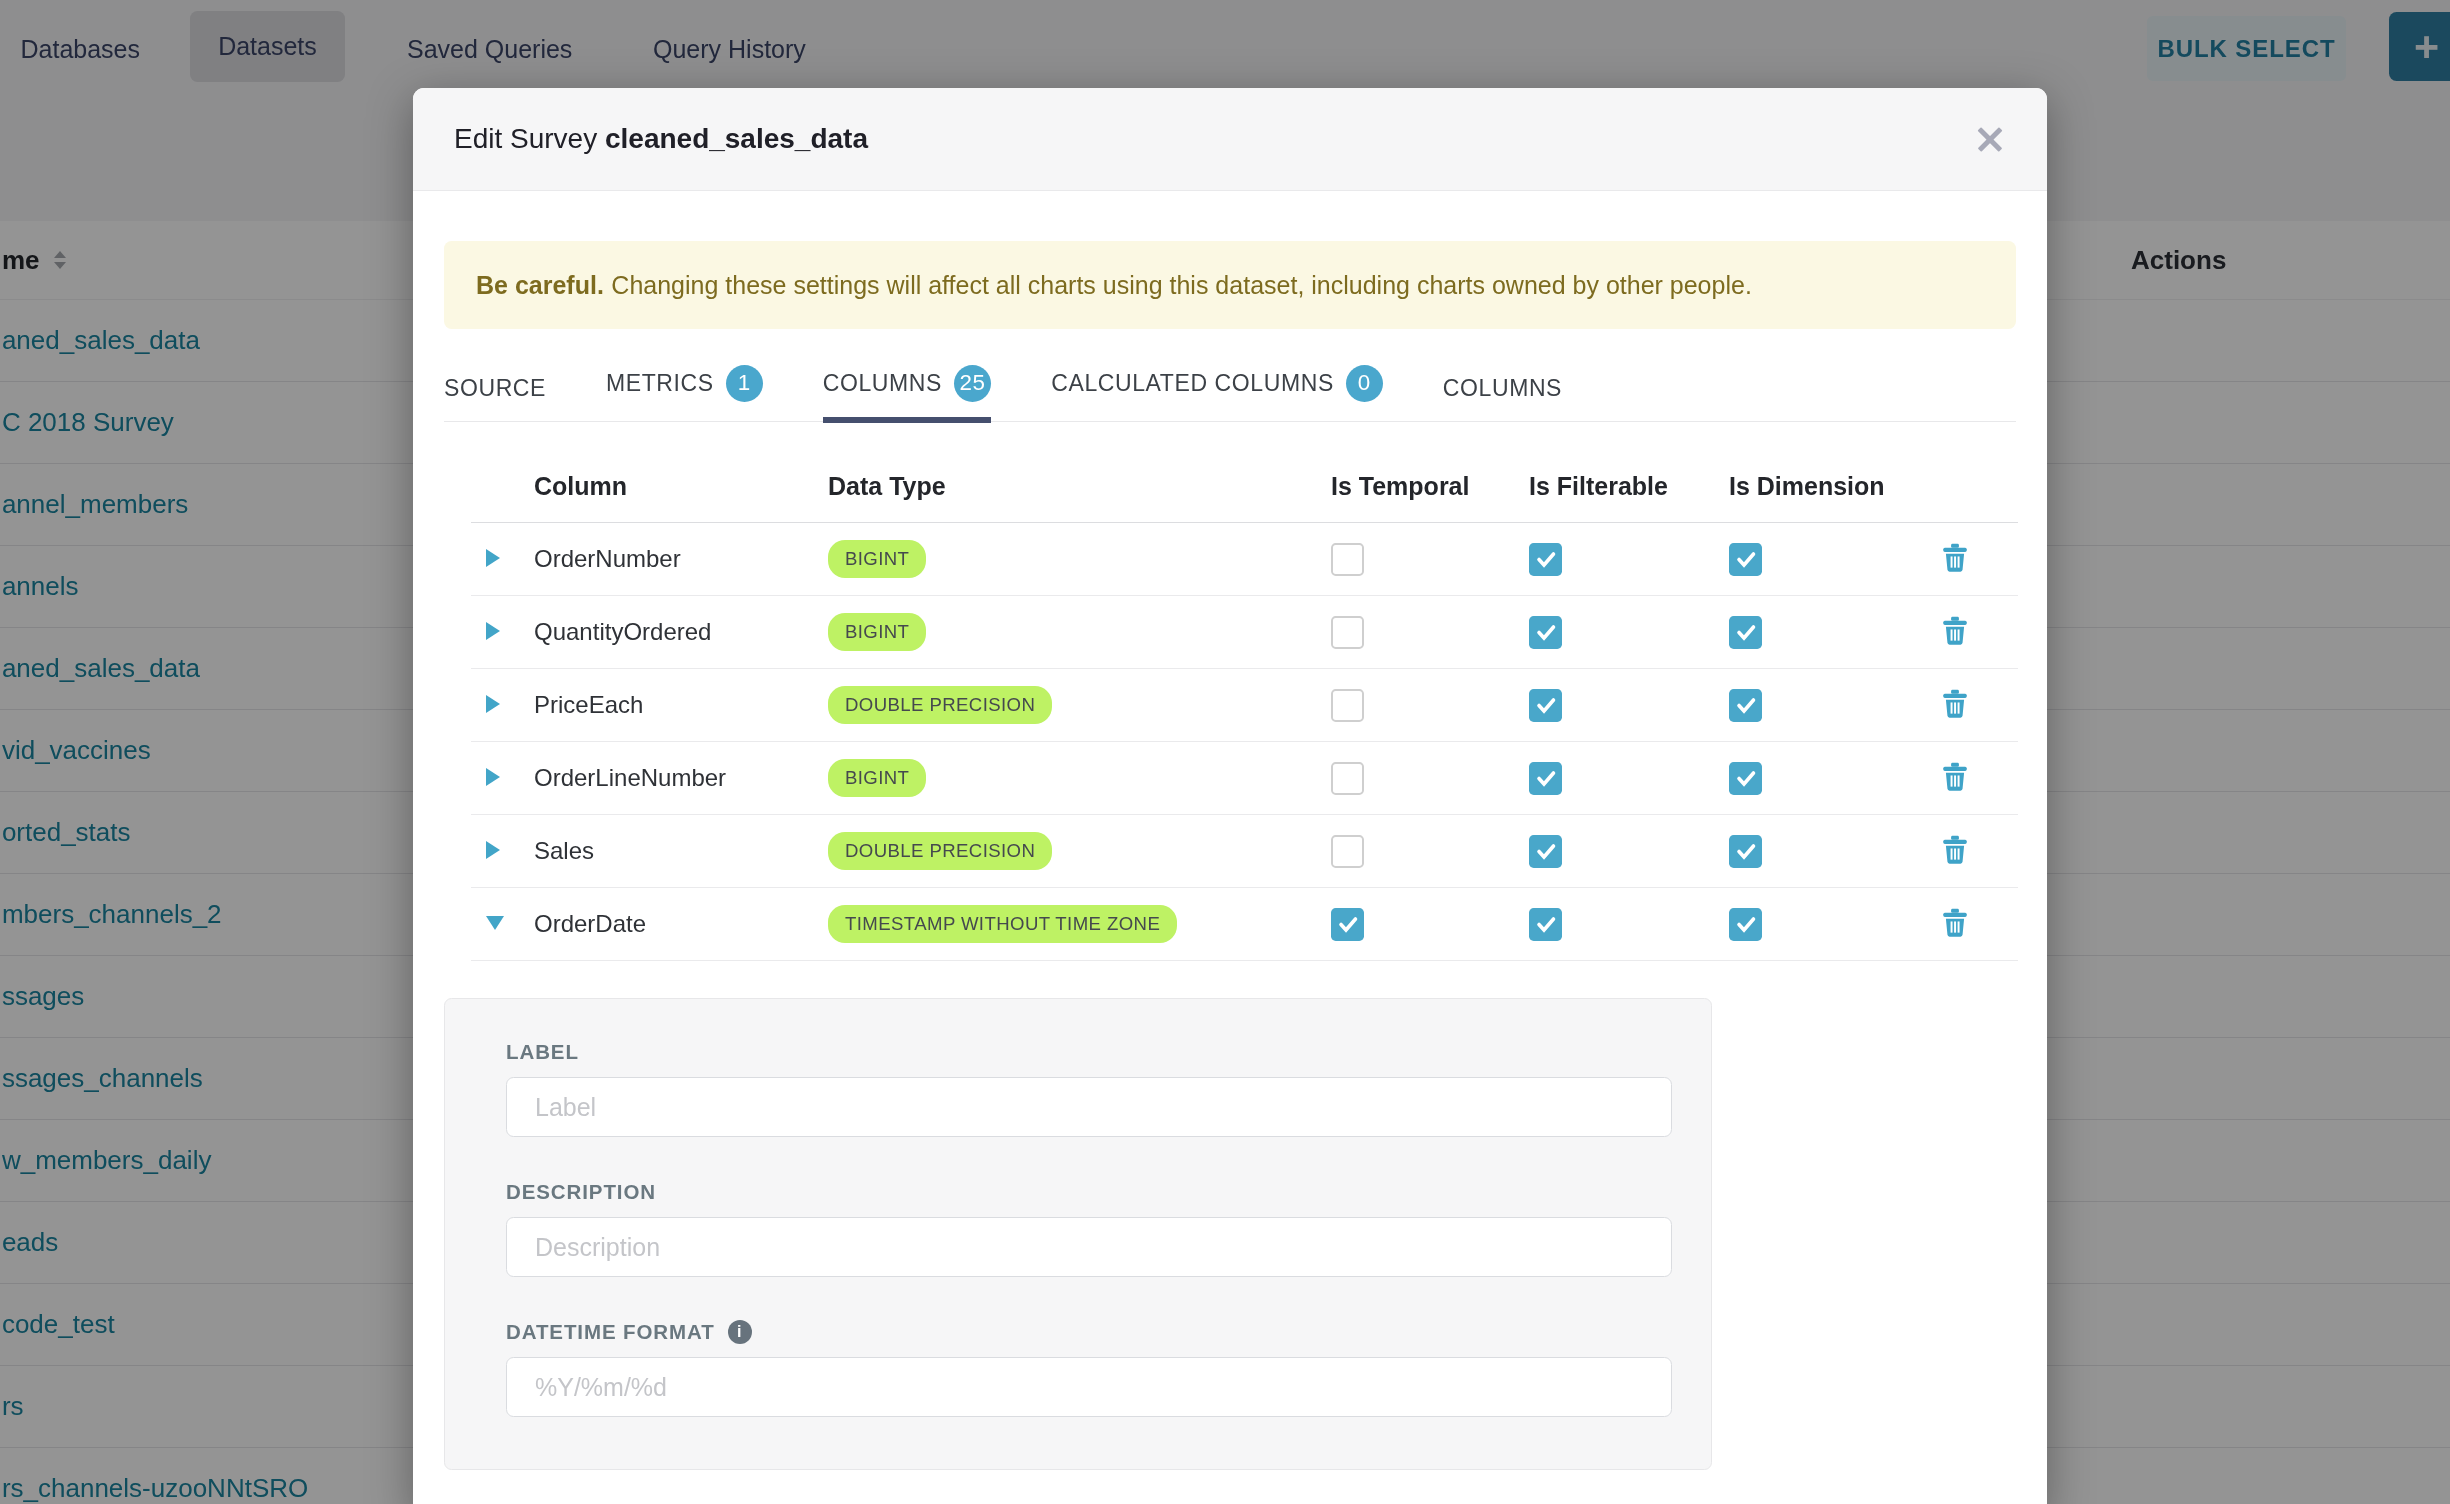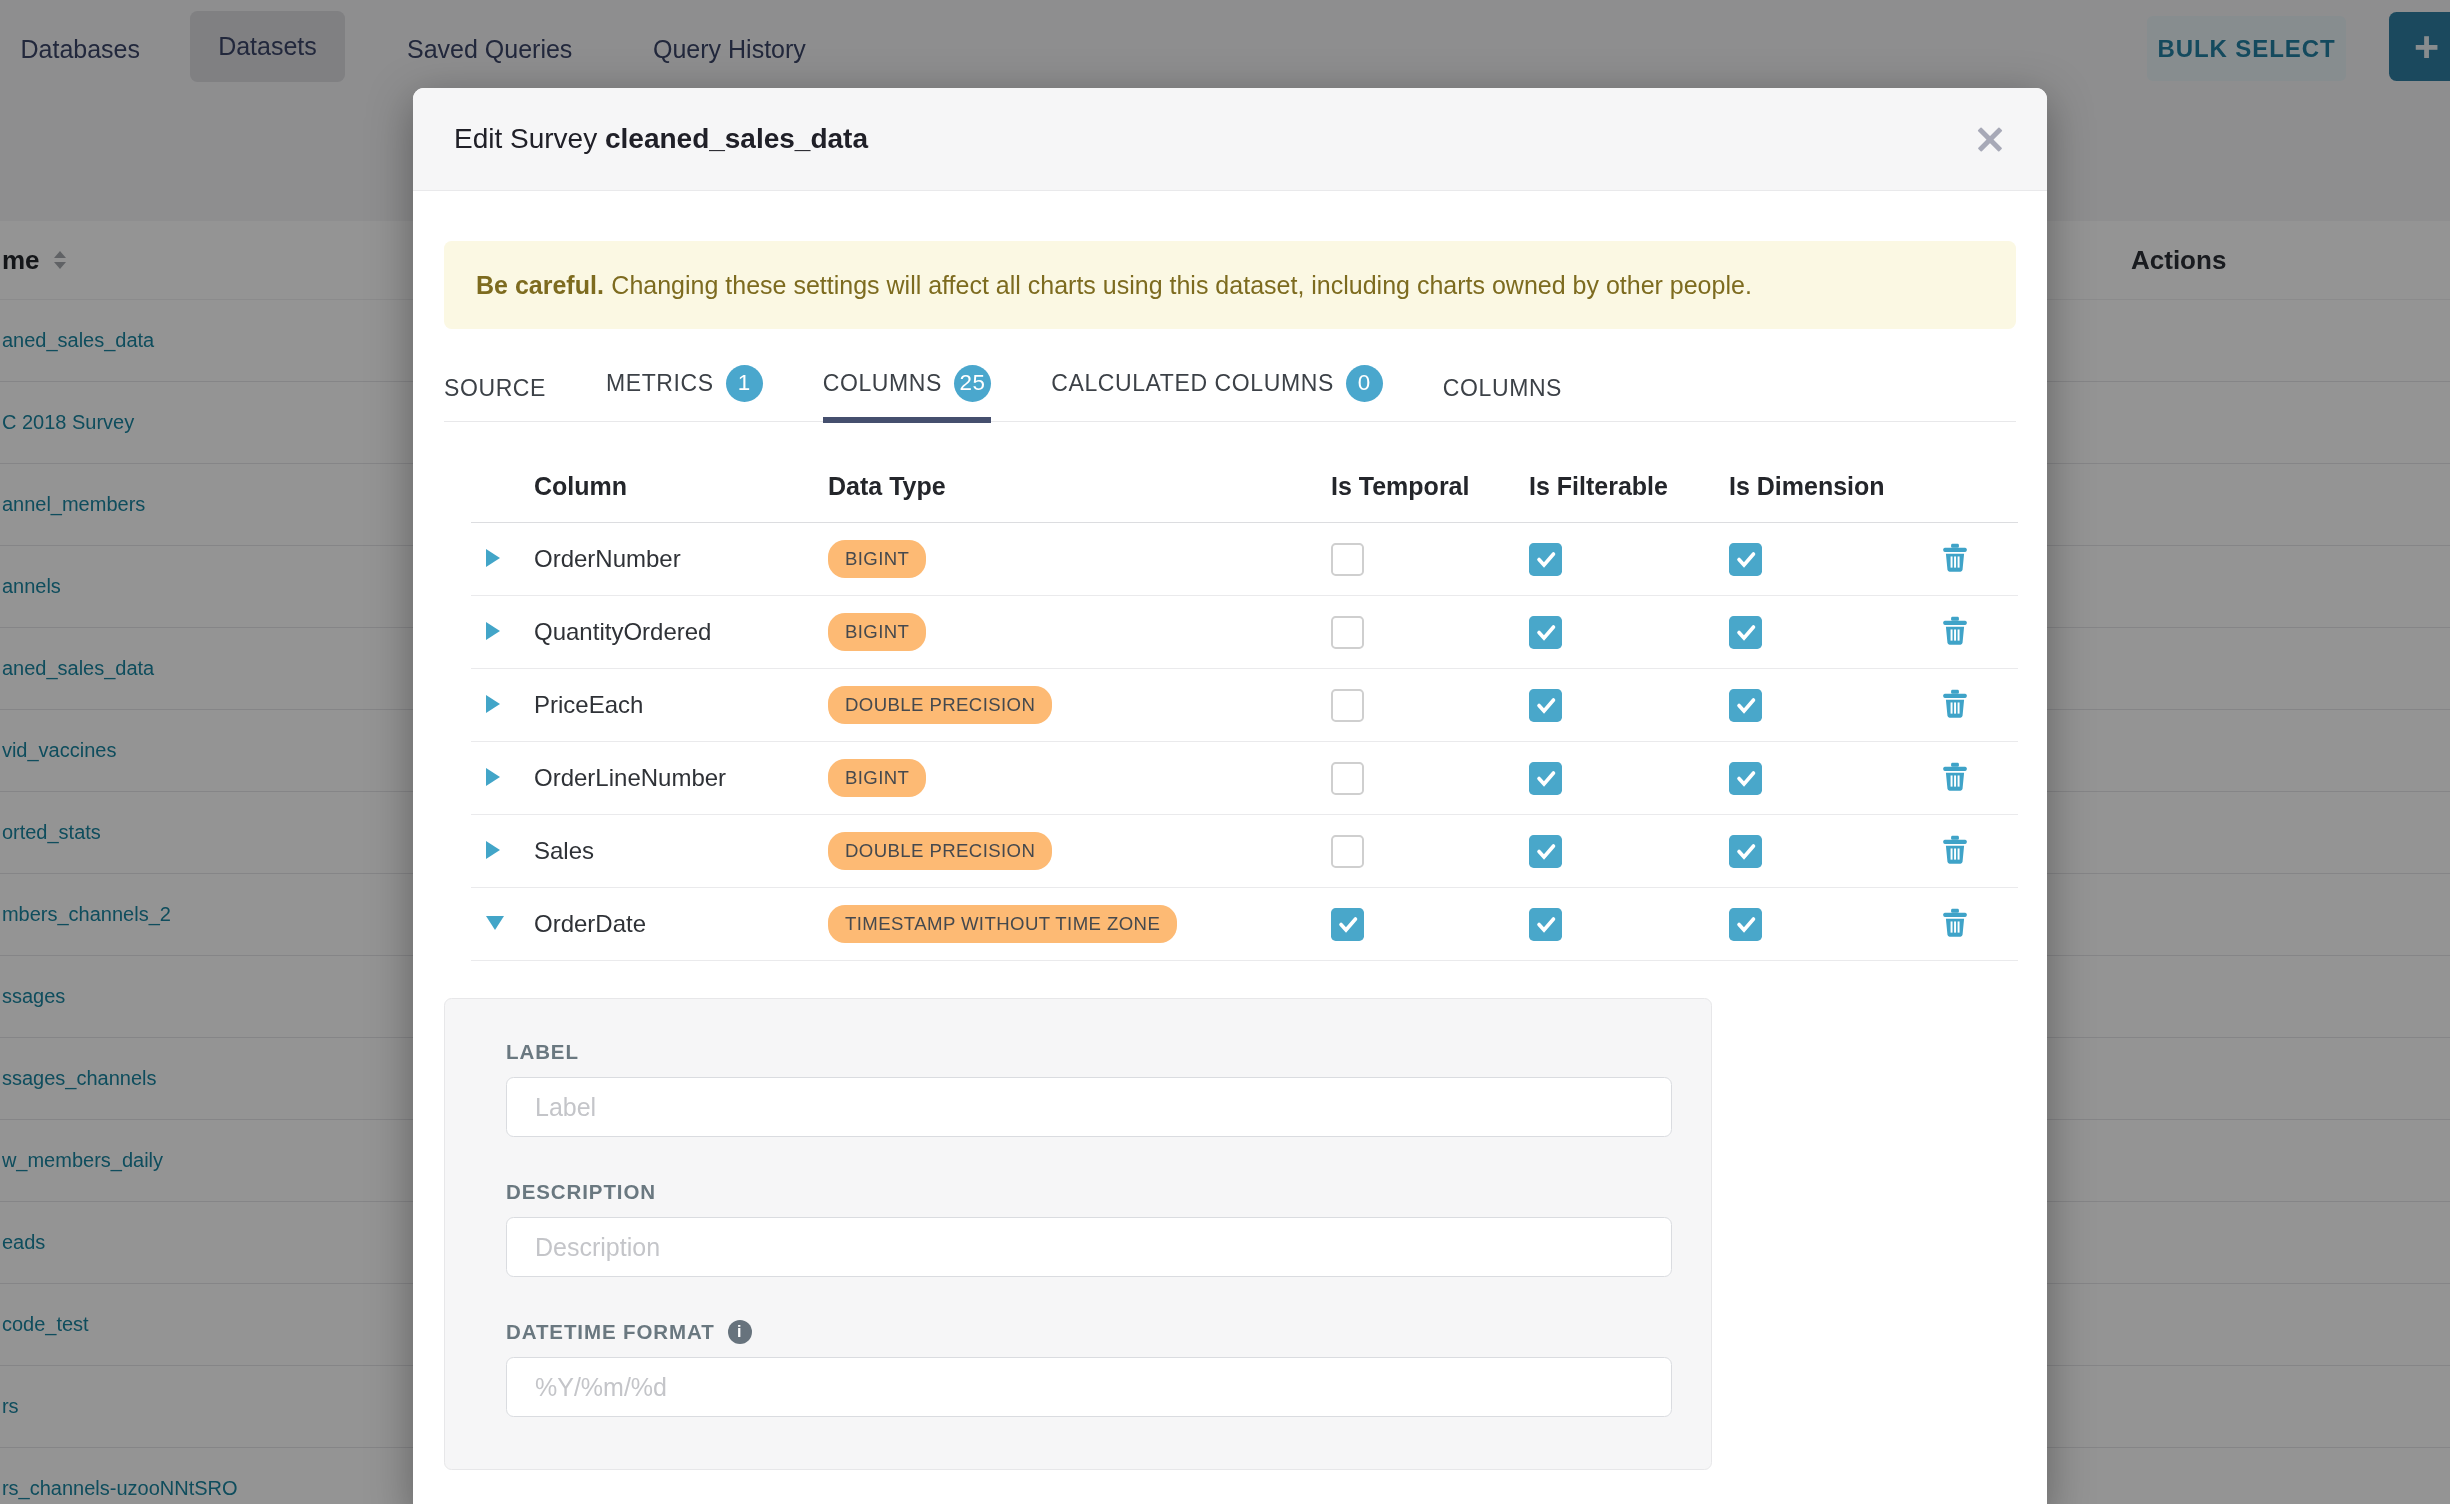--- a/index.html
+++ b/index.html
@@ -32,21 +32,21 @@
   .bg-thead { position:absolute; left:0; top:0; width:2450px; height:79px; display:flex; align-items:center;
               border-bottom:0.9px solid #EFEFF1; }
   .bg-th-name { margin-left:1.9px; font-size:26px; font-weight:700; color:#24262B; }
   .sort-icon { display:inline-flex; flex-direction:column; gap:4.7px; margin-left:15px; }
   .sort-icon i { width:0; height:0; border-left:6.5px solid transparent; border-right:6.5px solid transparent; display:block; }
   .sort-icon .up { border-bottom:7.5px solid #A6A9AE; }
   .sort-icon .dn { border-top:7.5px solid #A6A9AE; }
   .bg-th-actions { position:absolute; left:2131px; font-size:26px; font-weight:600; color:#2B2F36; }
   .bg-rows { position:absolute; left:0; top:79px; width:2450px; }
   .bg-row { height:82px; display:flex; align-items:center; border-bottom:0.9px solid #E6E6E8; }
-  .bg-link { margin-left:1.9px; font-size:20px; color:#1A85A0; text-decoration:none; cursor:pointer; }
+  .bg-link { margin-left:1.9px; font-size:26px; color:#1A85A0; text-decoration:none; cursor:pointer; }
 
   .overlay { position:absolute; left:0; top:0; width:2450px; height:1505px; background:rgba(0,0,0,0.42); z-index:5; }
 
   
   .modal { position:absolute; left:413px; top:88px; width:1634px; height:1423px; background:#fff;
            border-radius:11.2px 11.2px 0 0; box-shadow:0 11.2px 45px rgba(0,0,0,0.35); z-index:10; }
   .modal-header { height:103px; background:#F6F6F7; border-bottom:0.9px solid #E9E9EB;
                   border-radius:11.2px 11.2px 0 0; display:flex; align-items:center;
                   justify-content:space-between; padding:0 41px; }
   .modal-title { font-size:28px; color:#202028; }
@@ -73,21 +73,21 @@
   .ctable { margin:28px 0 0 27px; width:1547px; }
   .crow { display:grid; grid-template-columns:63px 294px 503px 198px 200px 213px 76px;
           align-items:center; height:73px; border-bottom:0.9px solid #EAEAEC; }
   .crow.head { border-bottom:1.9px solid #DCDDE0; font-weight:700; font-size:25px; color:#24262B; }
   .cell-caret { padding-left:15px; }
   .tri-right { width:0; height:0; border-top:9.3px solid transparent; border-bottom:9.3px solid transparent;
                border-left:14px solid #42A5C8; display:inline-block; cursor:pointer; }
   .tri-down  { width:0; height:0; border-left:9.3px solid transparent; border-right:9.3px solid transparent;
                border-top:14px solid #42A5C8; display:inline-block; cursor:pointer; }
   .col-name { font-size:24px; color:#2F3237; }
-  .pill { display:inline-block; background:#fdba74; border-radius:17px; padding:8.4px 17px;
+  .pill { display:inline-block; background:#bef264; border-radius:17px; padding:8.4px 17px;
           font-size:18.6px; letter-spacing:0.4px; color:#45494E; }
   .cb { width:33px; height:33px; border-radius:4.7px; border:2.8px solid #CFCFCF; background:#fff; cursor:pointer; }
   .cb.checked { border:none; background:#49A7CA; display:flex; align-items:center; justify-content:center; }
   .cb.checked svg { width:24px; height:24px; }
   .trash { width:26px; height:29px; cursor:pointer; }
 
   .detail-panel { margin-top:37px; width:1268px; background:#F6F6F7; border:0.9px solid #E7E7E9;
                   border-radius:7.5px; padding:41px 39px 52px 61px; }
   .f-label { font-size:20.5px; font-weight:700; letter-spacing:0.9px; color:#6A7880; display:flex; align-items:center; }
   .f-input { margin-top:13px; width:100%; height:60px; border:0.9px solid #DADCE0; border-radius:7.5px;

